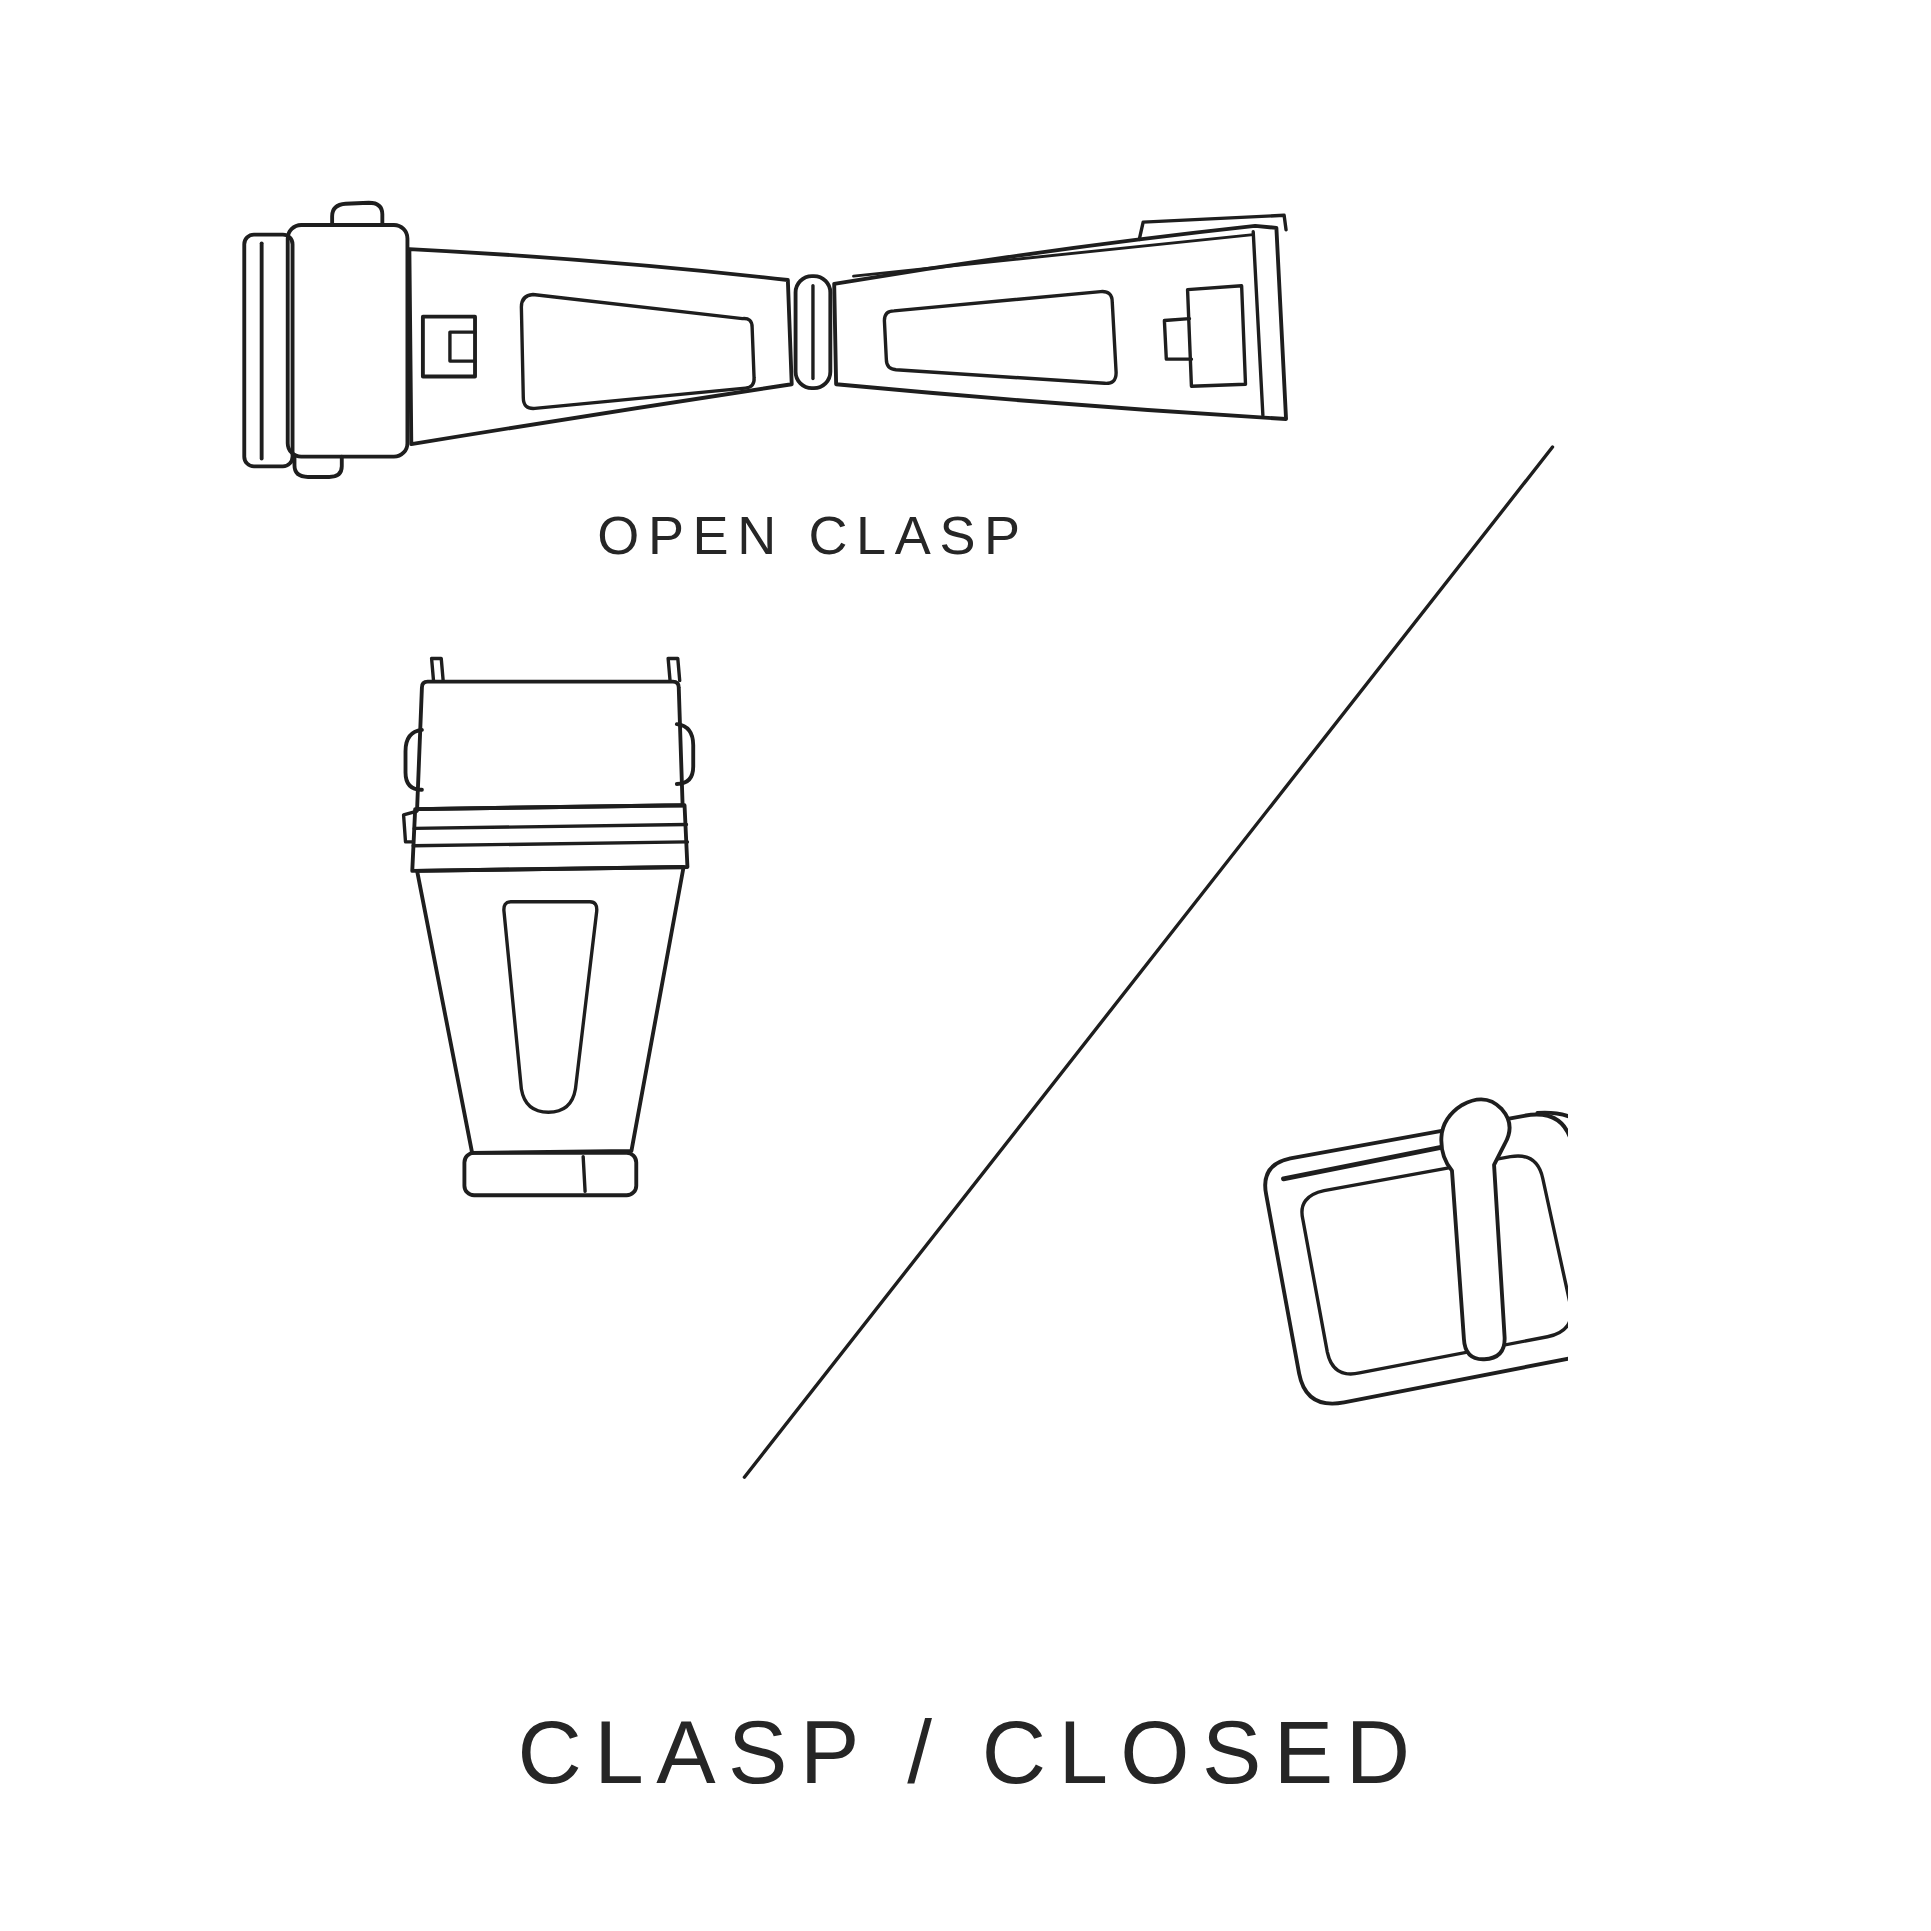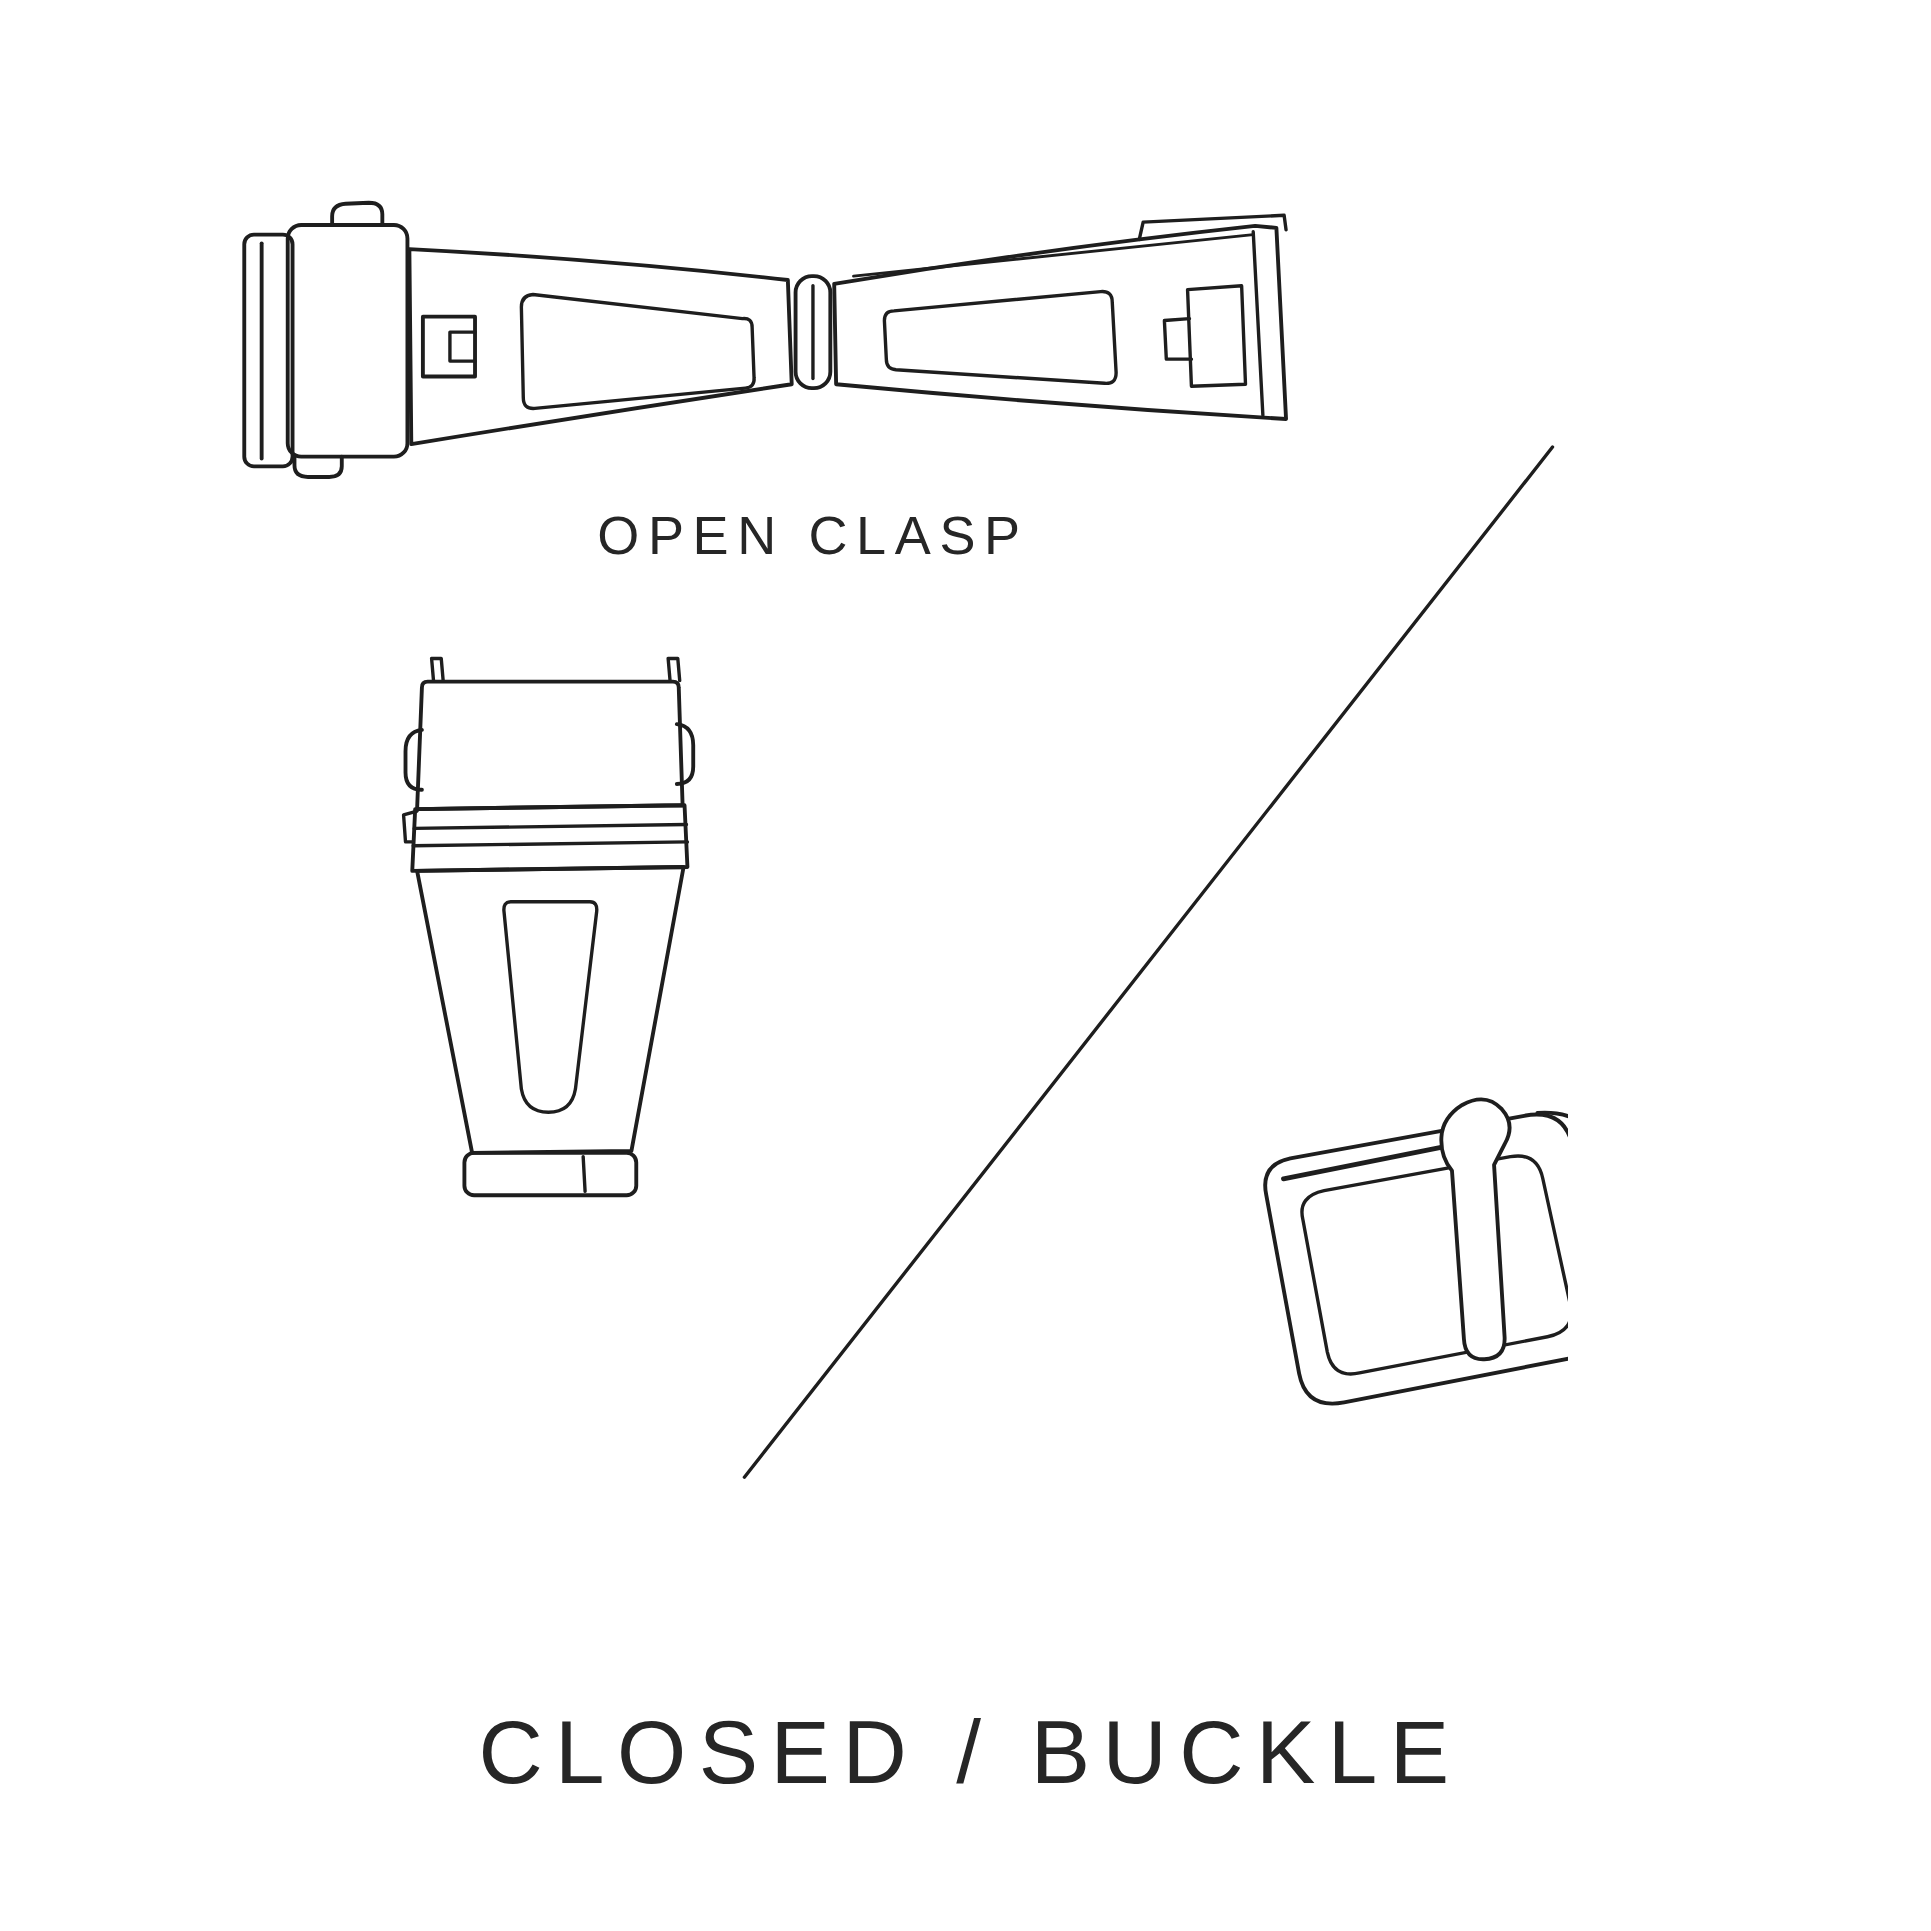--- a/index.html
+++ b/index.html
@@ -130,15 +130,15 @@
       <line x1="1342" y1="1198" x2="1516" y2="1188" stroke-width="5"></line>
       <circle cx="1522" cy="1188" r="9" stroke-width="3.5"></circle>
 
       <path d="M 1536 1148 Q 1562 1138 1576 1158 Q 1588 1176 1574 1194 L 1560 1214 L 1546 1392 Q 1544 1414 1522 1412 Q 1502 1410 1504 1388 L 1516 1214 Q 1506 1198 1510 1178 Q 1514 1158 1536 1148 Z" fill="#ffffff"></path>
     </g>
   </svg>
 
   <div class="label open-clasp-label">OPEN CLASP</div>
 
 
-  <div class="title">CLOSED / BUCKLE</div>
+  <div class="title">CLASP / CLOSED</div>
 </div>
 
 
 </body></html>

